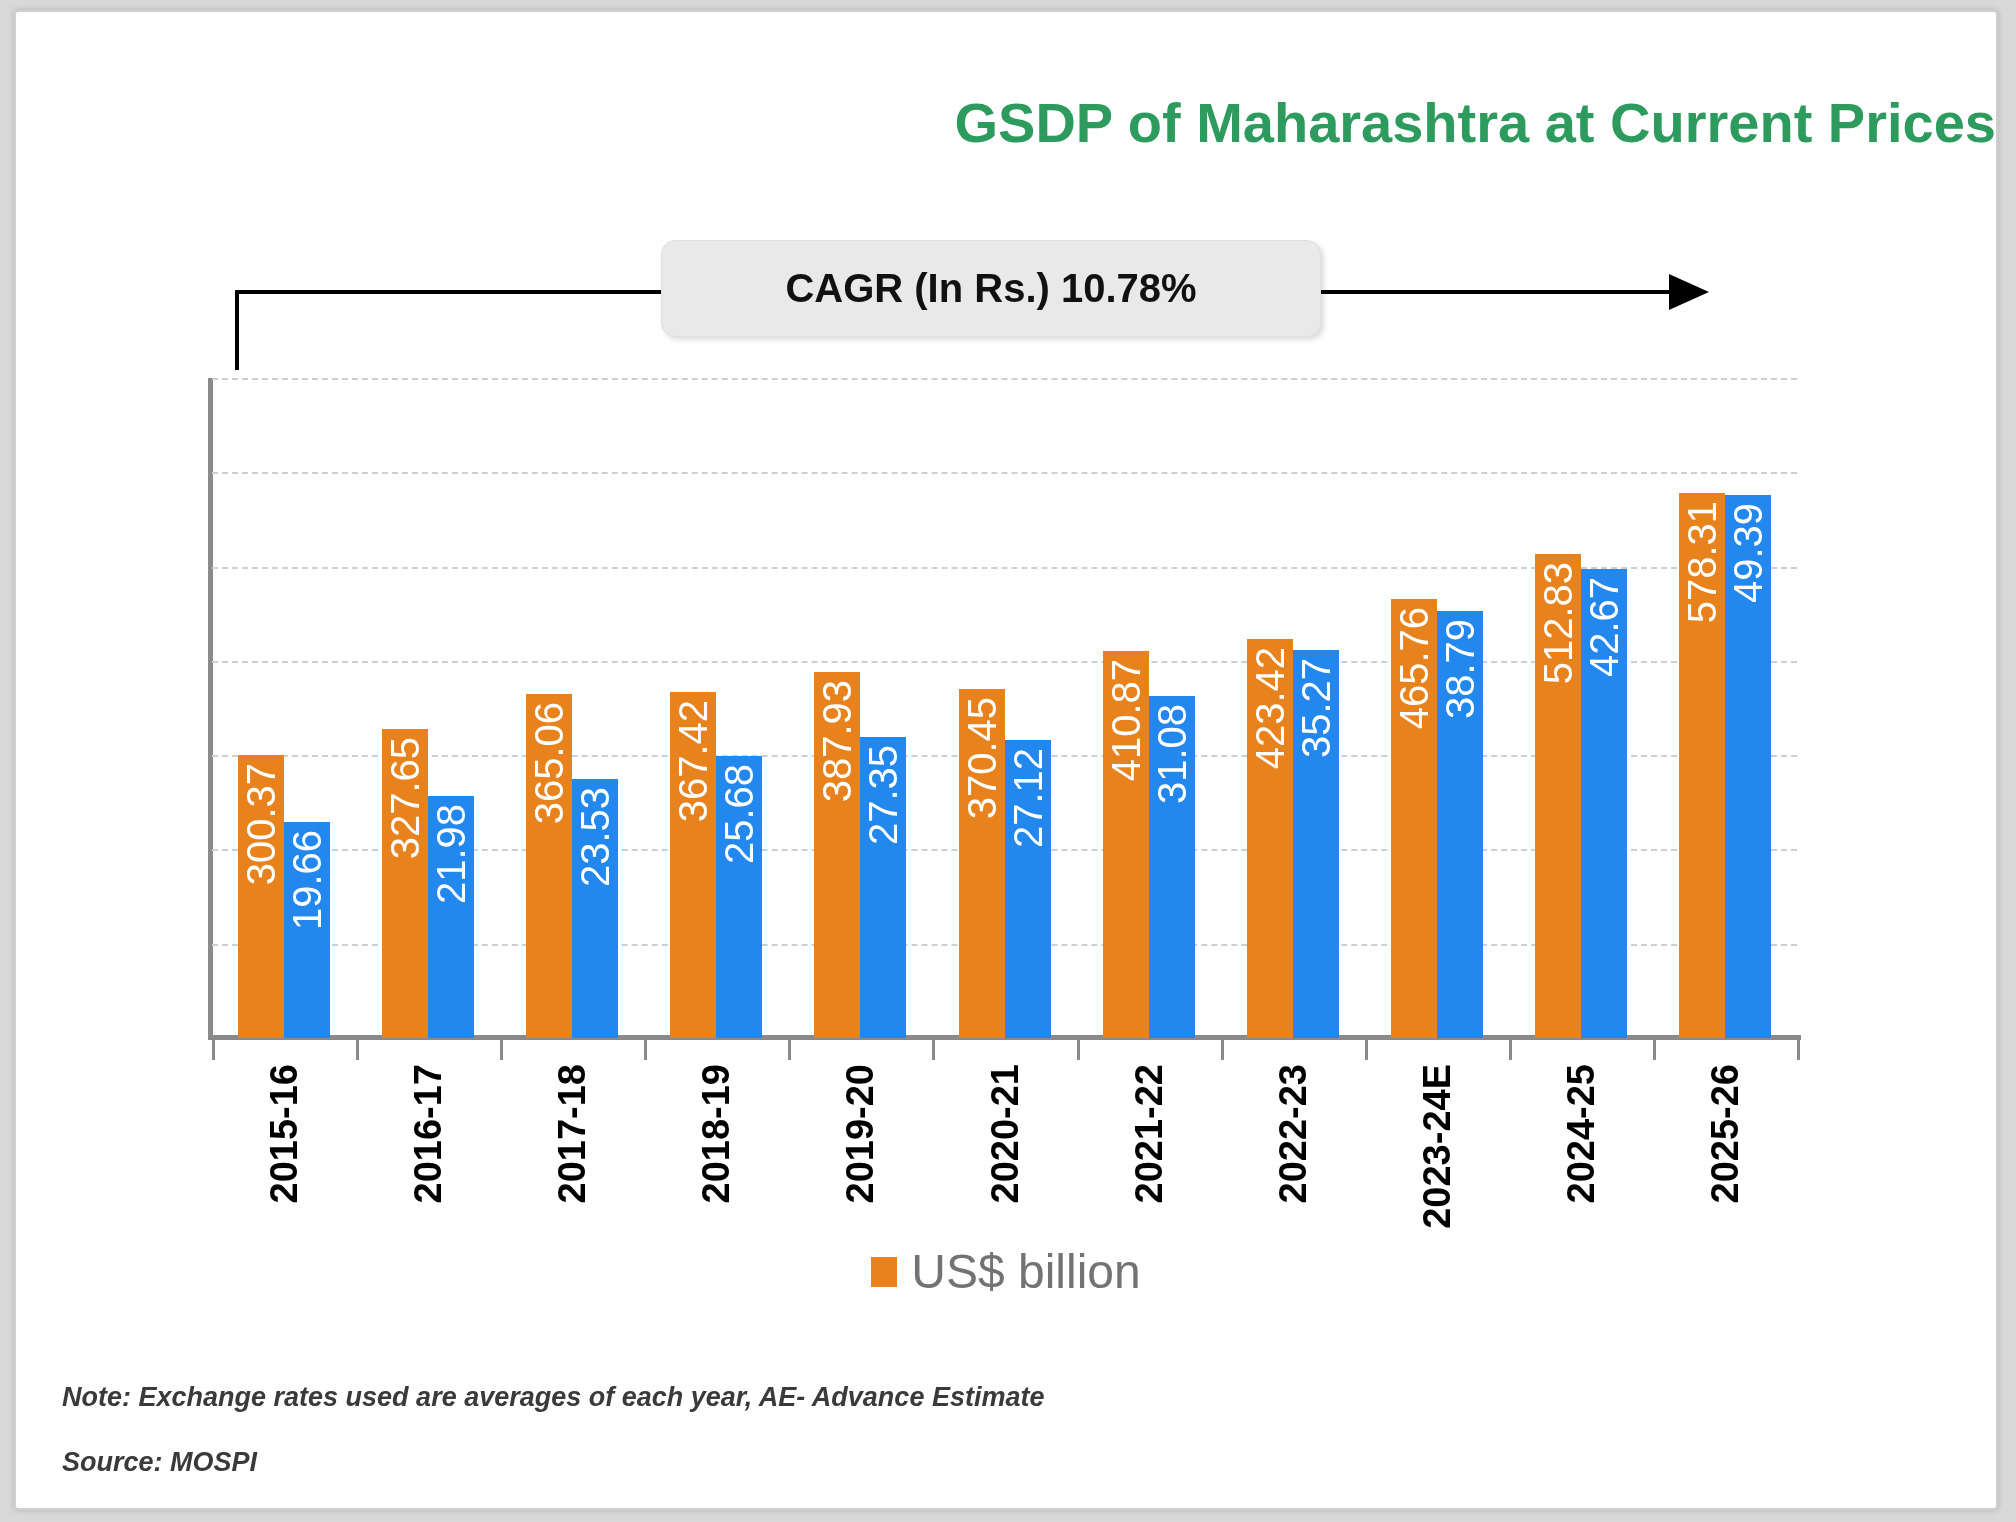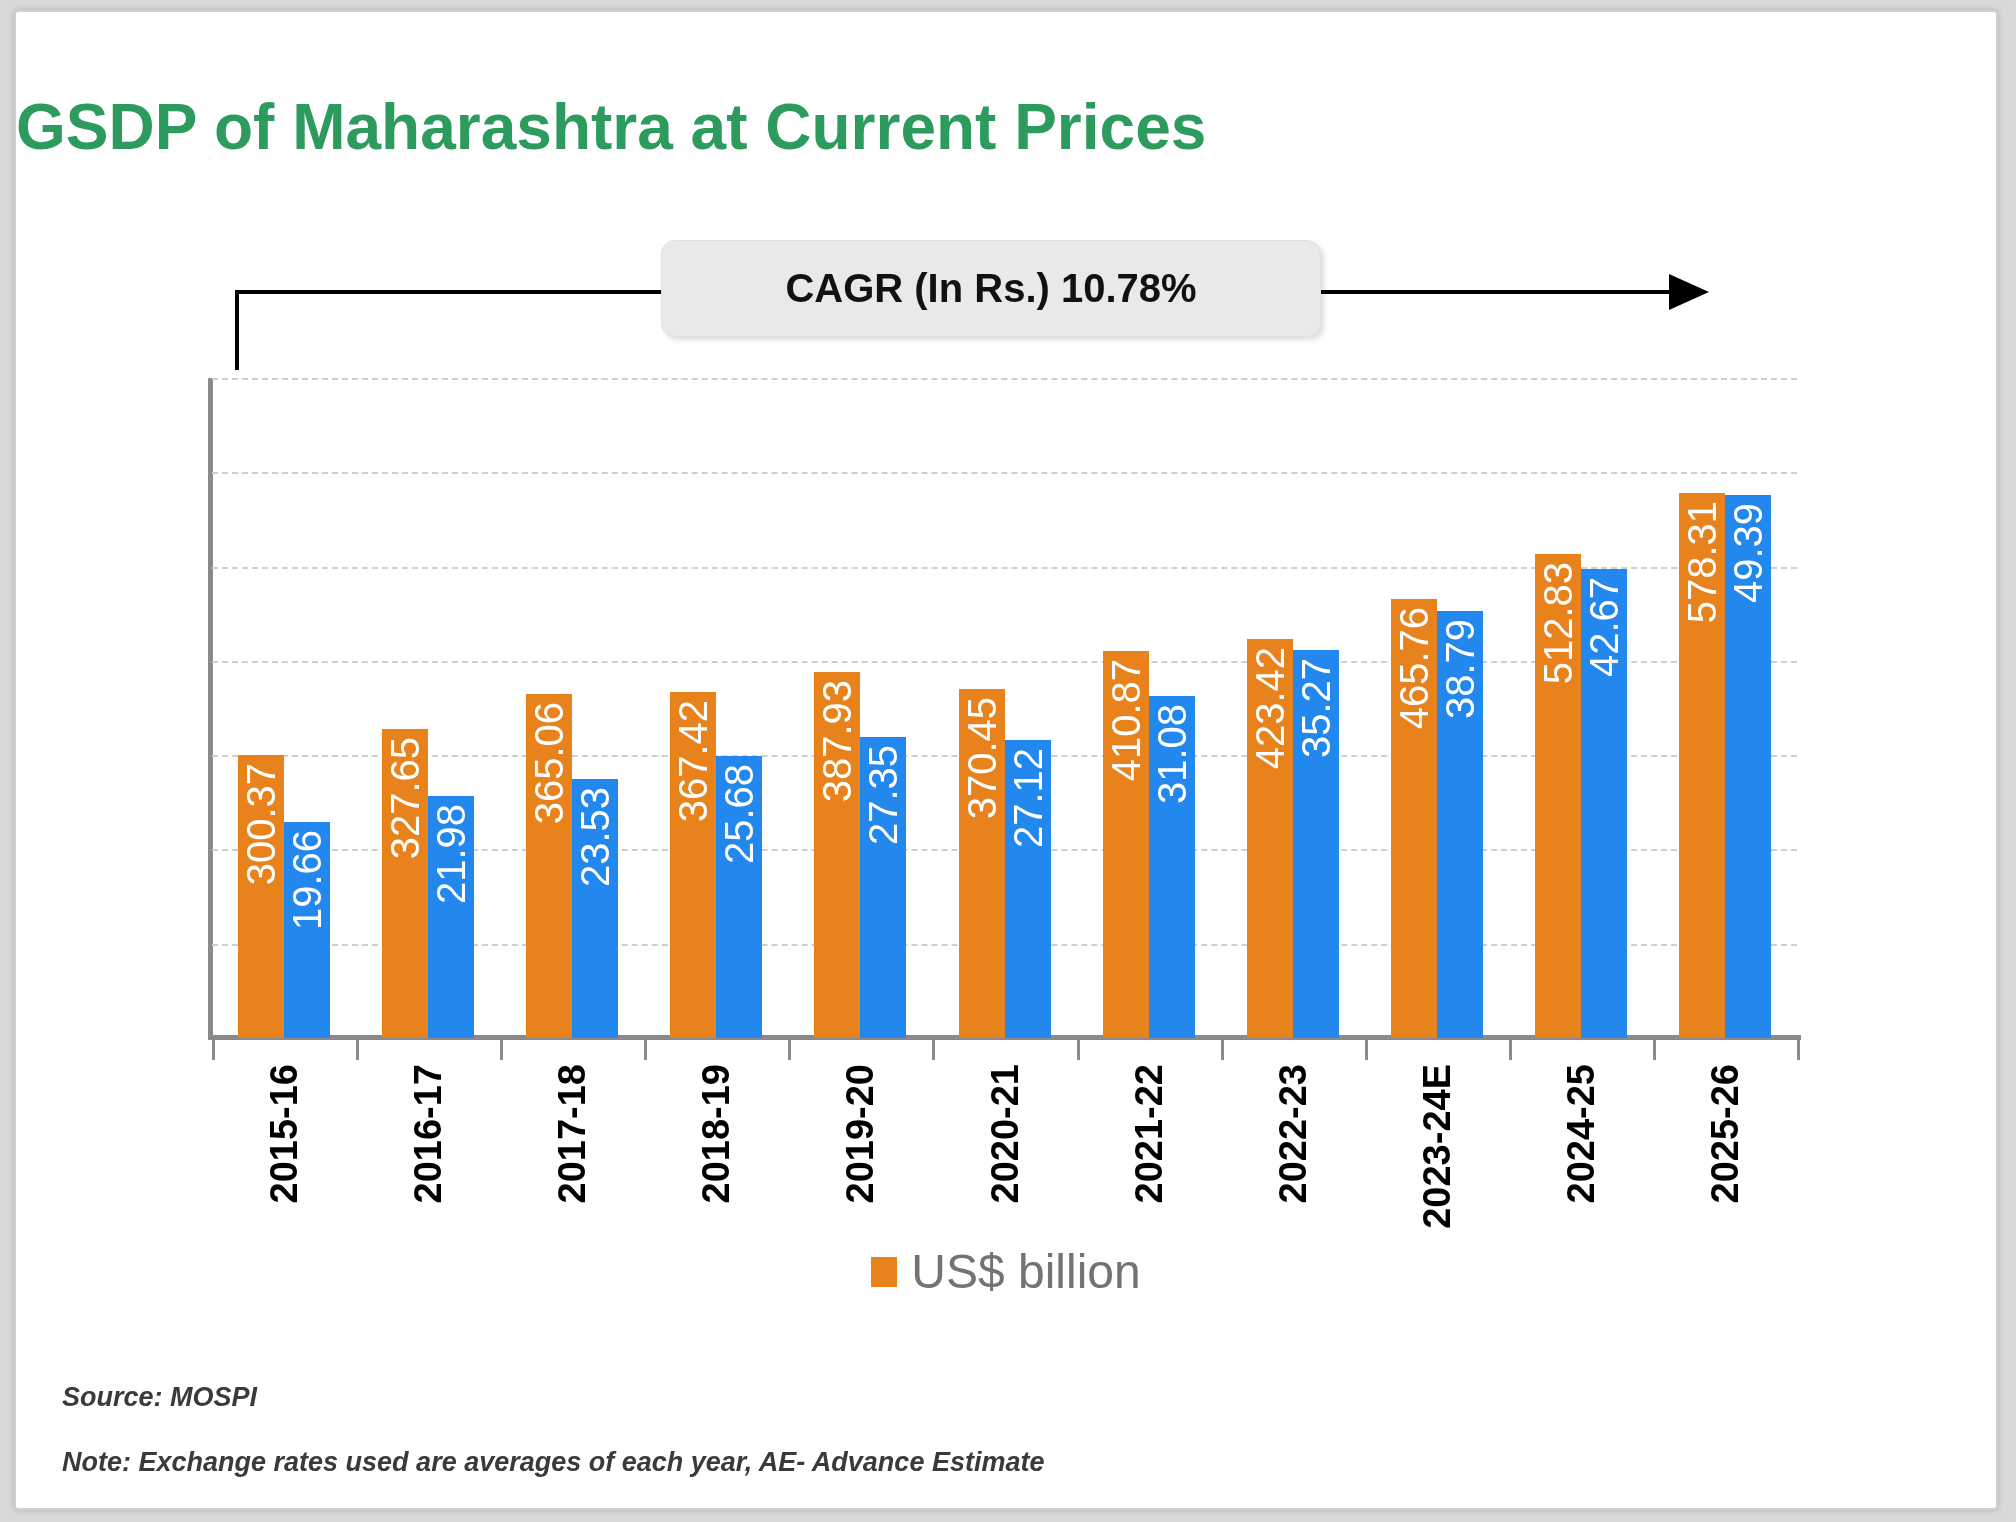--- a/index.html
+++ b/index.html
@@ -27,22 +27,22 @@
     box-shadow: 0 0 6px rgba(0,0,0,0.18);
     box-sizing: border-box;
   }
 
   
   #chart-title {
     position: absolute;
     left: 0;
     top: 78px;
     width: 100%;
-    text-align: left;
-    font-size: 64px;
+    text-align: right;
+    font-size: 56px;
     font-weight: bold;
     color: #2E9B5E;
     letter-spacing: 0px;
     white-space: nowrap;
   }
 
   
   #cagr-arrow {
     position: absolute;
     left: 215px;
@@ -385,17 +385,17 @@
     </div>
 
   <div id="legend">
       <div class="legend-item">
         <span class="legend-swatch usd"></span>
         <span class="legend-text">US$ billion</span>
       </div>
     </div>
 
   <div id="footnotes">
+    <div class="footnote">Note: Exchange rates used are averages of each year, AE- Advance Estimate</div>
     <div class="footnote">Source: MOSPI</div>
-    <div class="footnote">Note: Exchange rates used are averages of each year, AE- Advance Estimate</div>
   </div>
 
 </div>
 
 </body></html>

